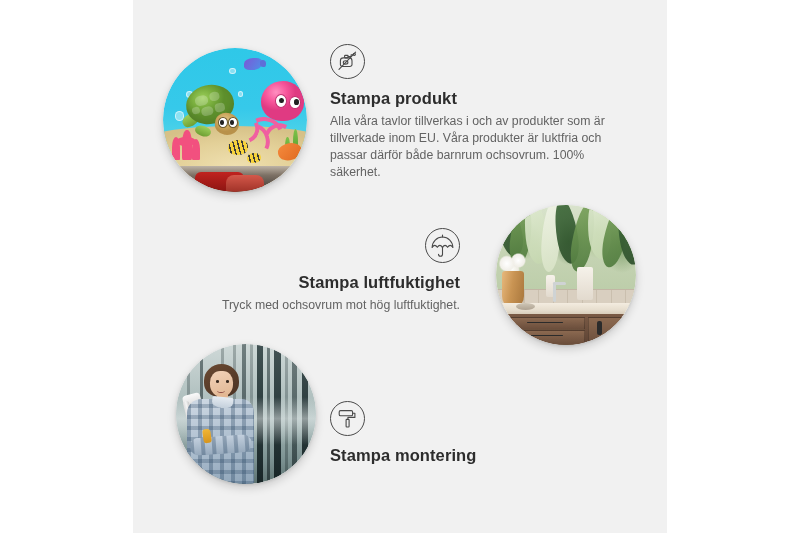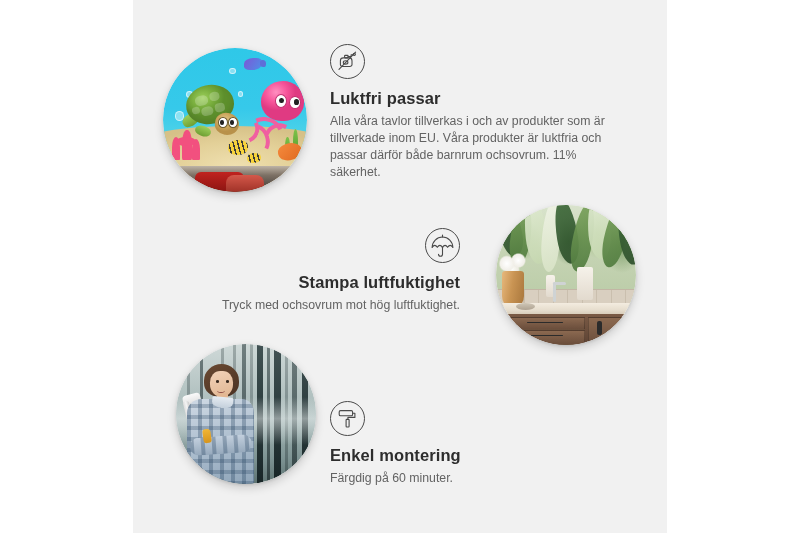--- a/index.html
+++ b/index.html
@@ -394,22 +394,22 @@
             <path d="M11.5 21.5 h7.4 a2.1 2.1 0 0 0 2.1-2.1 v-3.6 a2.9 2.9 0 0 0-2.9-2.9 h-5.8 a2.9 2.9 0 0 0-2.9 2.9 v3.6 a2.1 2.1 0 0 0 2.1 2.1 z"></path>
             <rect x="13.6" y="10.4" width="3.5" height="2.5" rx="0.6"></rect>
             <path d="M17.1 11.6 h3.0 v-1.9 h2.3"></path>
             <circle cx="23.3" cy="9.3" r="1.1"></circle>
             <ellipse cx="14.6" cy="17.4" rx="2.3" ry="1.7"></ellipse>
             <line x1="8.0" y1="24.4" x2="24.6" y2="7.2"></line>
           </g>
         </svg>
       </span>
     </span>
-    <h2>Luktfri passar</h2>
-    <p>Alla våra tavlor tillverkas i och av produkter som är tillverkade inom EU. Våra produkter är luktfria och passar därför både barnrum ochsovrum. 11% säkerhet.</p>
+    <h2>Stampa produkt</h2>
+    <p>Alla våra tavlor tillverkas i och av produkter som är tillverkade inom EU. Våra produkter är luktfria och passar därför både barnrum ochsovrum. 100% säkerhet.</p>
   </div>
 
   <div class="circle-img" style="left:496px; top:205px; width:140px; height:140px;">
     <div class="circle-inner">
       <div class="bath-bg"></div>
       <div class="leaf-wall">
         <div class="leaf dark" style="left:2%;  top:-6%;  width:16%; height:58%; transform:rotate(-12deg);"></div>
         <div class="leaf mid" style="left:11%; top:-2%;  width:14%; height:62%; transform:rotate(8deg);"></div>
         <div class="leaf light" style="left:21%; top:-8%;  width:15%; height:66%; transform:rotate(-6deg);"></div>
         <div class="leaf pale" style="left:33%; top:-4%;  width:13%; height:70%; transform:rotate(4deg);"></div>
@@ -494,17 +494,16 @@
       <span class="icon-circle">
         <svg width="33" height="33" viewBox="0 0 33 33" aria-hidden="true">
           <g fill="none" stroke="#4a4a4a" stroke-width="1.1" stroke-linecap="round" stroke-linejoin="round">
             <rect x="8.2" y="8.6" width="13.4" height="5.2" rx="1.3"></rect>
             <path d="M21.6 11.2 h2.3 v4.2 h-7.0 v2.0"></path>
             <rect x="15.1" y="17.4" width="3.0" height="7.6" rx="0.7"></rect>
           </g>
         </svg>
       </span>
     </span>
-    <h2>Enkel montering</h2>
-    <p>Färgdig på 60 minuter.</p>
+    <h2>Stampa montering</h2>
   </div>
 
 </div>
 
 </body></html>

